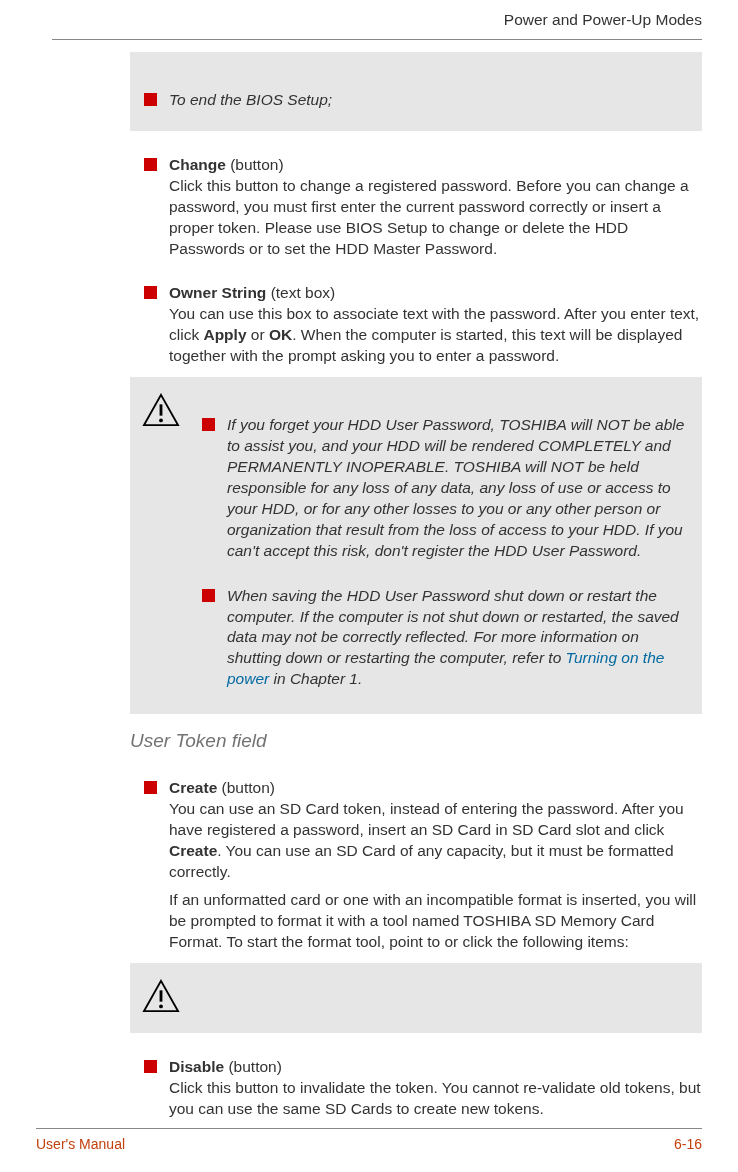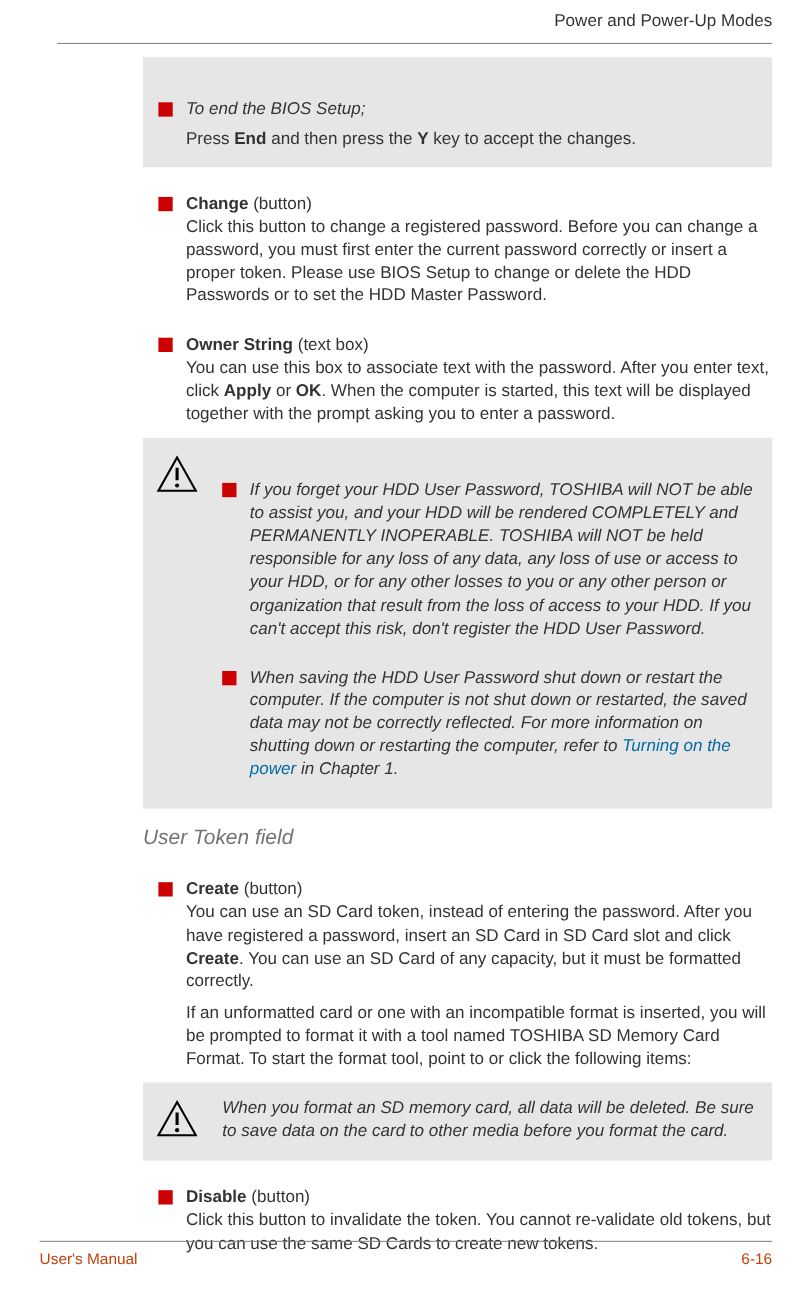--- a/index.html
+++ b/index.html
@@ -131,23 +131,20 @@
   </div>
   <hr class="header-line">
 
   <div class="gray-box gray-tight" style="margin-left:78px; padding-left:14px;">
     <div class="gray-box-content">
       <div class="bullet-row">
         <div class="bullet-square"></div>
         <div class="bullet-text italic">To end the BIOS Setup;</div>
       </div>
       <div style="margin-left:25px; font-style:normal;">
-        <div>
-          <span>Press </span><span class="bold">End</span><span> and then press the </span><span class="bold">Y</span><span> key to accept the changes.</span>
-        </div>
       </div>
     </div>
   </div>
 
   <div class="indent-content">
     <div class="bullet-row">
       <div class="bullet-square"></div>
       <div class="bullet-text">
         <span class="bold">Change</span><span> (button)</span><br>
         <span>Click this button to change a registered password. Before you can change a password, you must first enter the current password correctly or insert a proper token. Please use BIOS Setup to change or delete the HDD Passwords or to set the HDD Master Password.</span>
@@ -202,21 +199,20 @@
   </div>
 
   <div class="gray-box" style="margin-left:78px;">
     <div class="gray-box-icon-col">
       <svg class="warning-icon" viewBox="0 0 40 36">
         <polygon points="20,2 38,34 2,34" fill="none" stroke="#000" stroke-width="2"></polygon>
         <line x1="20" y1="12" x2="20" y2="24" stroke="#000" stroke-width="3"></line>
         <circle cx="20" cy="29" r="2" fill="#000"></circle>
       </svg>
     </div>
-    <div class="gray-box-content italic">When you format an SD memory card, all data will be deleted. Be sure to save data on the card to other media before you format the card.</div>
   </div>
 
   <div class="indent-content">
     <div class="bullet-row">
       <div class="bullet-square"></div>
       <div class="bullet-text">
         <span class="bold">Disable</span><span> (button)</span><br>
         <span>Click this button to invalidate the token. You cannot re-validate old tokens, but you can use the same SD Cards to create new tokens.</span>
       </div>
     </div>

